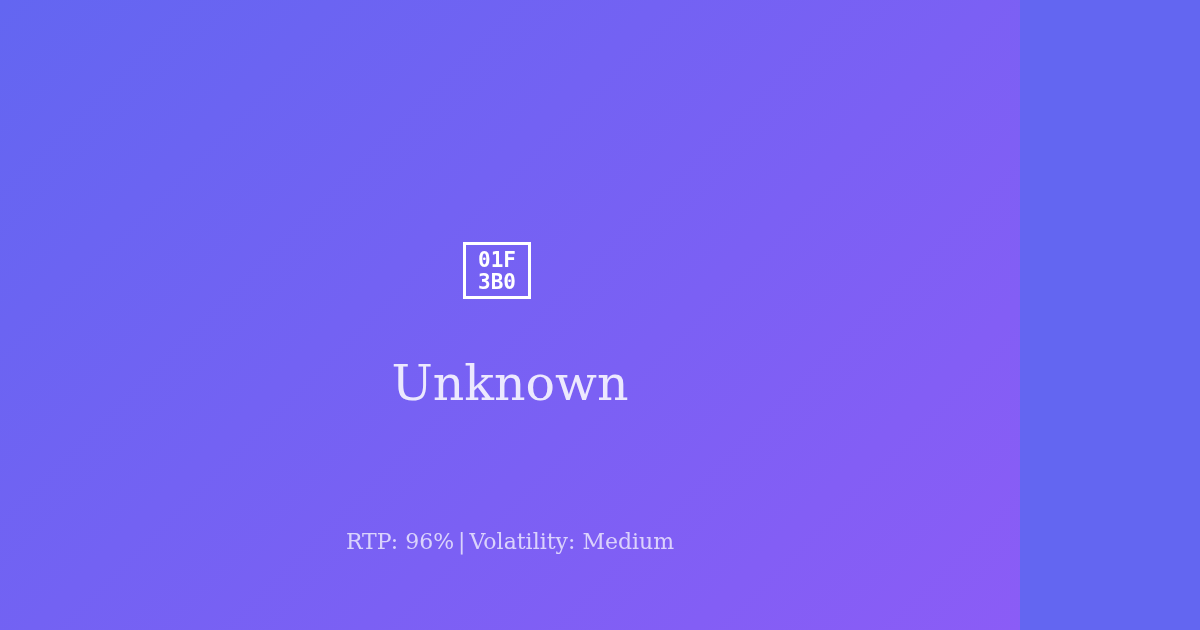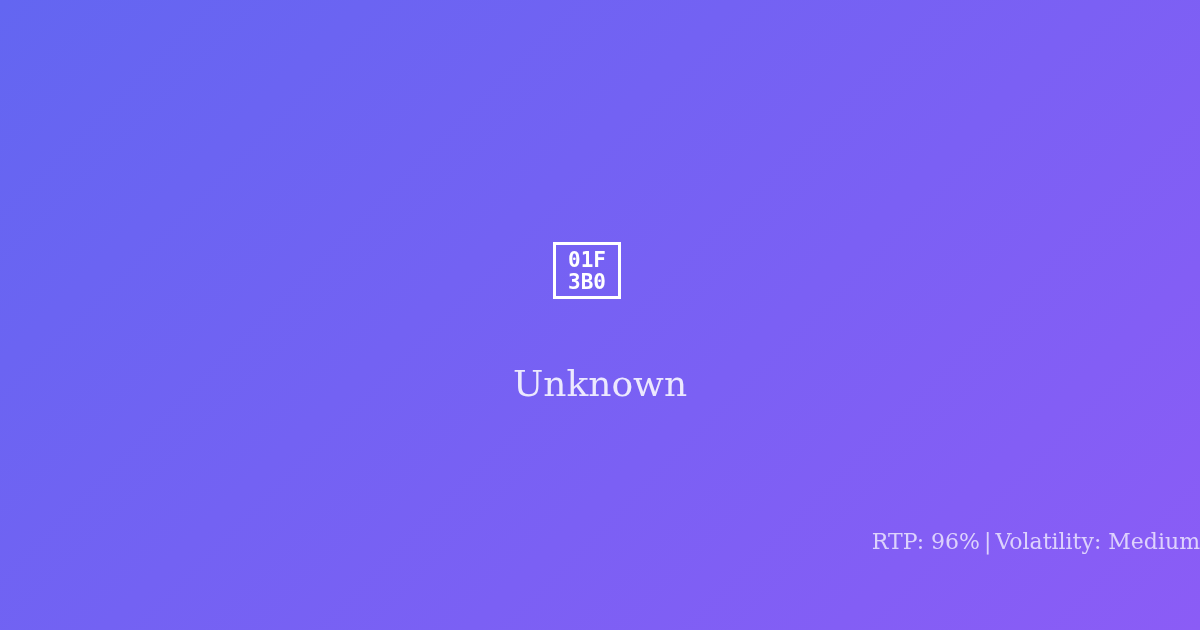--- a/index.html
+++ b/index.html
@@ -13,21 +13,21 @@
     height: 630px;
     overflow: hidden;
     font-family: "DejaVu Serif", "Liberation Serif", serif;
     background: #6366F1;
   }
 
   
   .card {
     position: relative;
     box-sizing: border-box;
-    width: 1200px;
+    width: 1020px;
     height: 630px;
     display: flex;
     flex-direction: column;
     align-items: center;
     background-image: linear-gradient(135deg, #6366F1 0%, #8B5CF6 100%);
     -webkit-font-smoothing: antialiased;
   }
 
   
   .title-row {
@@ -85,32 +85,32 @@
 
   
   .game-subtitle {
     position: absolute;
     left: 0;
     right: 0;
     top: 362px;
     text-align: center;
     font-family: "DejaVu Serif", "Liberation Serif", serif;
     font-weight: 400;
-    font-size: 36px;
+    font-size: 49px;
     line-height: 44px;
     color: rgba(255, 255, 255, 0.86);
   }
 
   
   .game-meta {
     position: absolute;
     left: 0;
     right: 0;
     top: 528px;
-    text-align: right;
+    text-align: center;
     font-family: "DejaVu Serif", "Liberation Serif", serif;
     font-weight: 400;
     font-size: 22px;
     line-height: 28px;
     color: rgba(255, 255, 255, 0.72);
   }
 
   .meta-sep {
     padding: 0 4px;
   }

